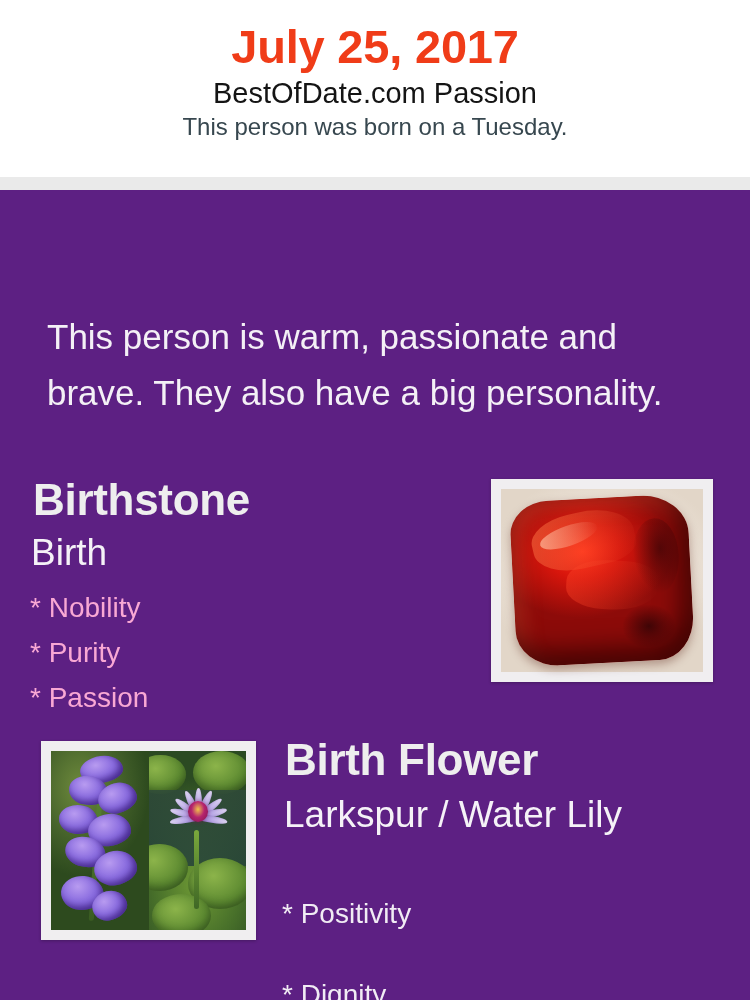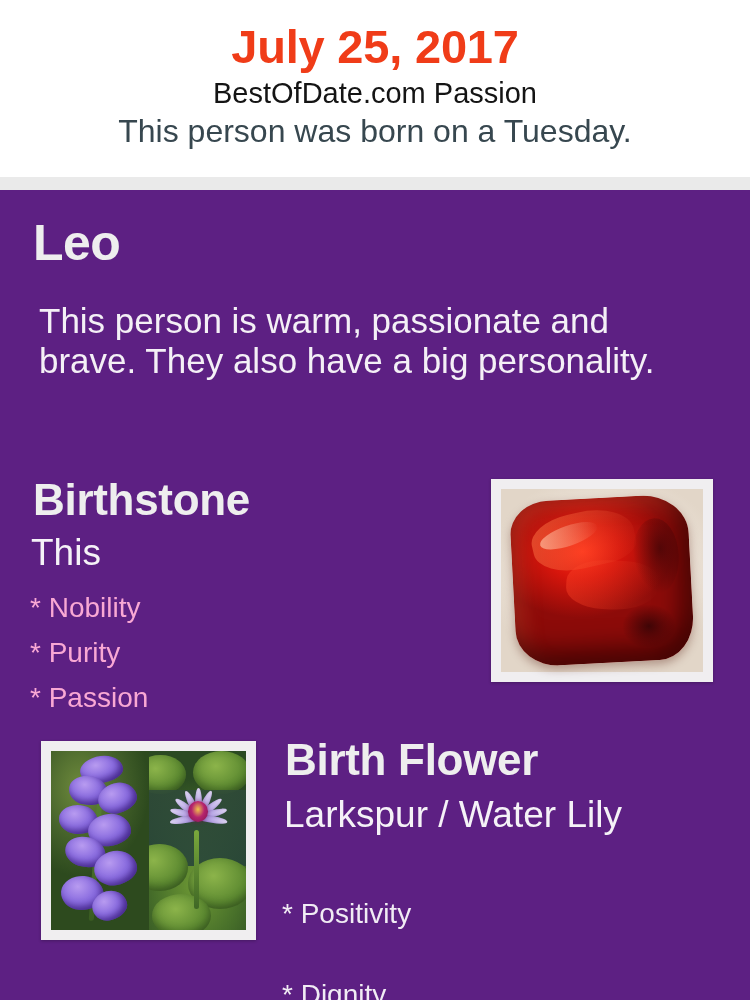--- a/index.html
+++ b/index.html
@@ -43,21 +43,21 @@
     margin: 0;
     padding-top: 6px;
     font-size: 29px;
     font-weight: normal;
     line-height: 1.12;
     color: #141414;
   }
   .header-tagline {
     margin: 0;
     padding-top: 5px;
-    font-size: 32px;
+    font-size: 24px;
     line-height: 1.12;
     color: #37474f;
     text-align: center;
   }
   .header-divider {
     position: absolute;
     left: 0; top: 177px;
     width: 750px;
     height: 13px;
     background: #eaeaea;
@@ -78,23 +78,23 @@
     font-size: 50px;
     font-weight: bold;
     line-height: 1;
     color: #eeeeee;
     letter-spacing: -0.5px;
   }
   .zodiac-desc {
     position: absolute;
     left: 31px; top: 293px;
     width: 660px;
-    margin: 8px;
+    margin: 16px;
     font-size: 35px;
-    line-height: 40px;
+    line-height: 56px;
     color: #f4f0f6;
   }
 
   
   .stone-title {
     position: absolute;
     left: 33px; top: 478px;
     margin: 0;
     font-size: 44px;
     font-weight: bold;
@@ -339,25 +339,24 @@
 
   <div class="header">
     <h1 class="header-date">July 25, 2017</h1>
     <h2 class="header-site">BestOfDate.com Passion</h2>
     <p class="header-tagline">This person was born on a Tuesday.</p>
   </div>
   <div class="header-divider"></div>
 
   <div class="body-section"></div>
 
-  <h2 class="zodiac-title">Leo</h2>
   <p class="zodiac-desc">This person is warm, passionate and brave. They also have a big personality.</p>
 
   <h2 class="stone-title">Birthstone</h2>
-  <p class="stone-name">This</p>
+  <p class="stone-name">Birth</p>
   <ul class="stone-traits">
     <li>* Nobility</li>
     <li>* Purity</li>
     <li>* Passion</li>
   </ul>
 
   <div class="frame stone-frame frame-shadow">
     <div class="stone-photo">
       <div class="ruby-body">
         <div class="ruby-facet-a"></div>

